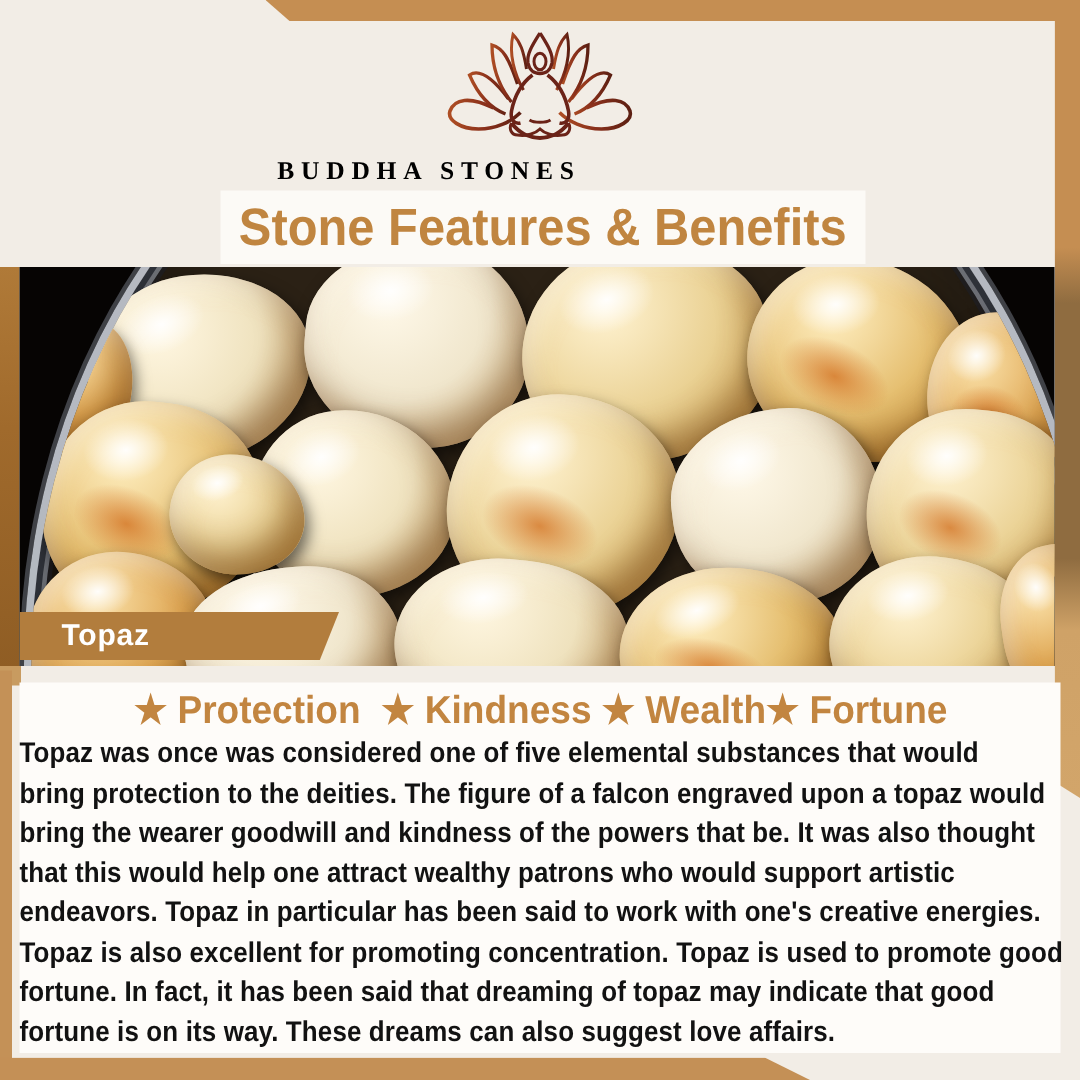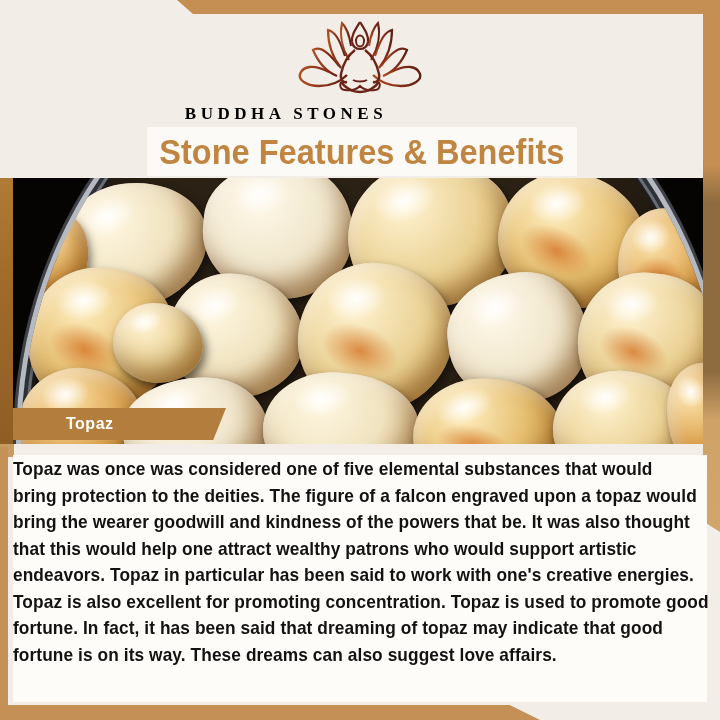--- a/index.html
+++ b/index.html
@@ -81,21 +81,21 @@
     background:radial-gradient(ellipse,rgba(210,110,30,0.75) 0%,rgba(210,110,30,0) 70%);
     border-radius:50%;transform:rotate(18deg);
   }
   .topaz-label{
     position:absolute;left:13px;top:408px;width:213px;height:32px;
     background:#B27D3D;
     clip-path:polygon(0 0,100% 0,94% 100%,0 100%);
     display:flex;align-items:center;
   }
   .topaz-label span{
-    padding-left:28px;color:#FFFFFF;font-size:16px;font-weight:bold;letter-spacing:0.5px;margin-left:25px;
+    padding-left:28px;color:#FFFFFF;font-size:20px;font-weight:bold;letter-spacing:0.5px;
   }
   
   .panel{
     position:absolute;left:13px;top:455px;width:694px;height:247px;
     background:#FEFCF9;
   }
   .benefits{
     margin-top:3px;text-align:center;
   }
   .benefits span{
@@ -174,20 +174,23 @@
       <div class="stone vein" style="left: 392px; top: 355px; width: 150px; height: 112px; background: radial-gradient(circle at 35% 28%, rgb(255, 239, 194) 0%, rgb(229, 190, 111) 50%, rgb(200, 144, 56) 88%); border-radius: 45% 55% 50% 50% / 50% 55% 45% 50%; transform: rotate(-5deg); box-shadow: rgba(90, 45, 5, 0.45) -10px -14px 22px inset, rgba(255, 250, 235, 0.5) 6px 8px 14px inset, rgba(0, 0, 0, 0.55) 3px 5px 10px;"></div>
       <div class="stone" style="left: 532px; top: 348px; width: 140px; height: 115px; background: radial-gradient(circle at 35% 28%, rgb(255, 243, 210) 0%, rgb(234, 209, 147) 50%, rgb(209, 164, 82) 88%); border-radius: 48% 52% 55% 45% / 52% 46% 54% 48%; transform: rotate(4deg); box-shadow: rgba(90, 45, 5, 0.45) -10px -14px 22px inset, rgba(255, 250, 235, 0.5) 6px 8px 14px inset, rgba(0, 0, 0, 0.55) 3px 5px 10px;"></div>
       <div class="stone" style="left: 647px; top: 340px; width: 72px; height: 112px; background: radial-gradient(circle at 35% 28%, rgb(251, 227, 172) 0%, rgb(223, 167, 84) 50%, rgb(185, 122, 40) 88%); border-radius: 55% 45% 48% 52% / 46% 54% 50% 50%; transform: rotate(-8deg); box-shadow: rgba(90, 45, 5, 0.45) -10px -14px 22px inset, rgba(255, 250, 235, 0.5) 6px 8px 14px inset, rgba(0, 0, 0, 0.55) 3px 5px 10px;"></div>
     </div>
 </div>
 <div class="topaz-label">
   <span>Topaz</span>
 </div>
 
 <div class="panel">
+  <div class="benefits">
+    <span>★ Protection  ★ Kindness ★ Wealth★ Fortune</span>
+  </div>
   <div class="para">
     <div class="line">Topaz was once was considered one of five elemental substances that would</div>
     <div class="line">bring protection to the deities. The figure of a falcon engraved upon a topaz would</div>
     <div class="line">bring the wearer goodwill and kindness of the powers that be. It was also thought</div>
     <div class="line">that this would help one attract wealthy patrons who would support artistic</div>
     <div class="line">endeavors. Topaz in particular has been said to work with one's creative energies.</div>
     <div class="line">Topaz is also excellent for promoting concentration. Topaz is used to promote good</div>
     <div class="line">fortune. In fact, it has been said that dreaming of topaz may indicate that good</div>
     <div class="line">fortune is on its way. These dreams can also suggest love affairs.</div>
   </div>

